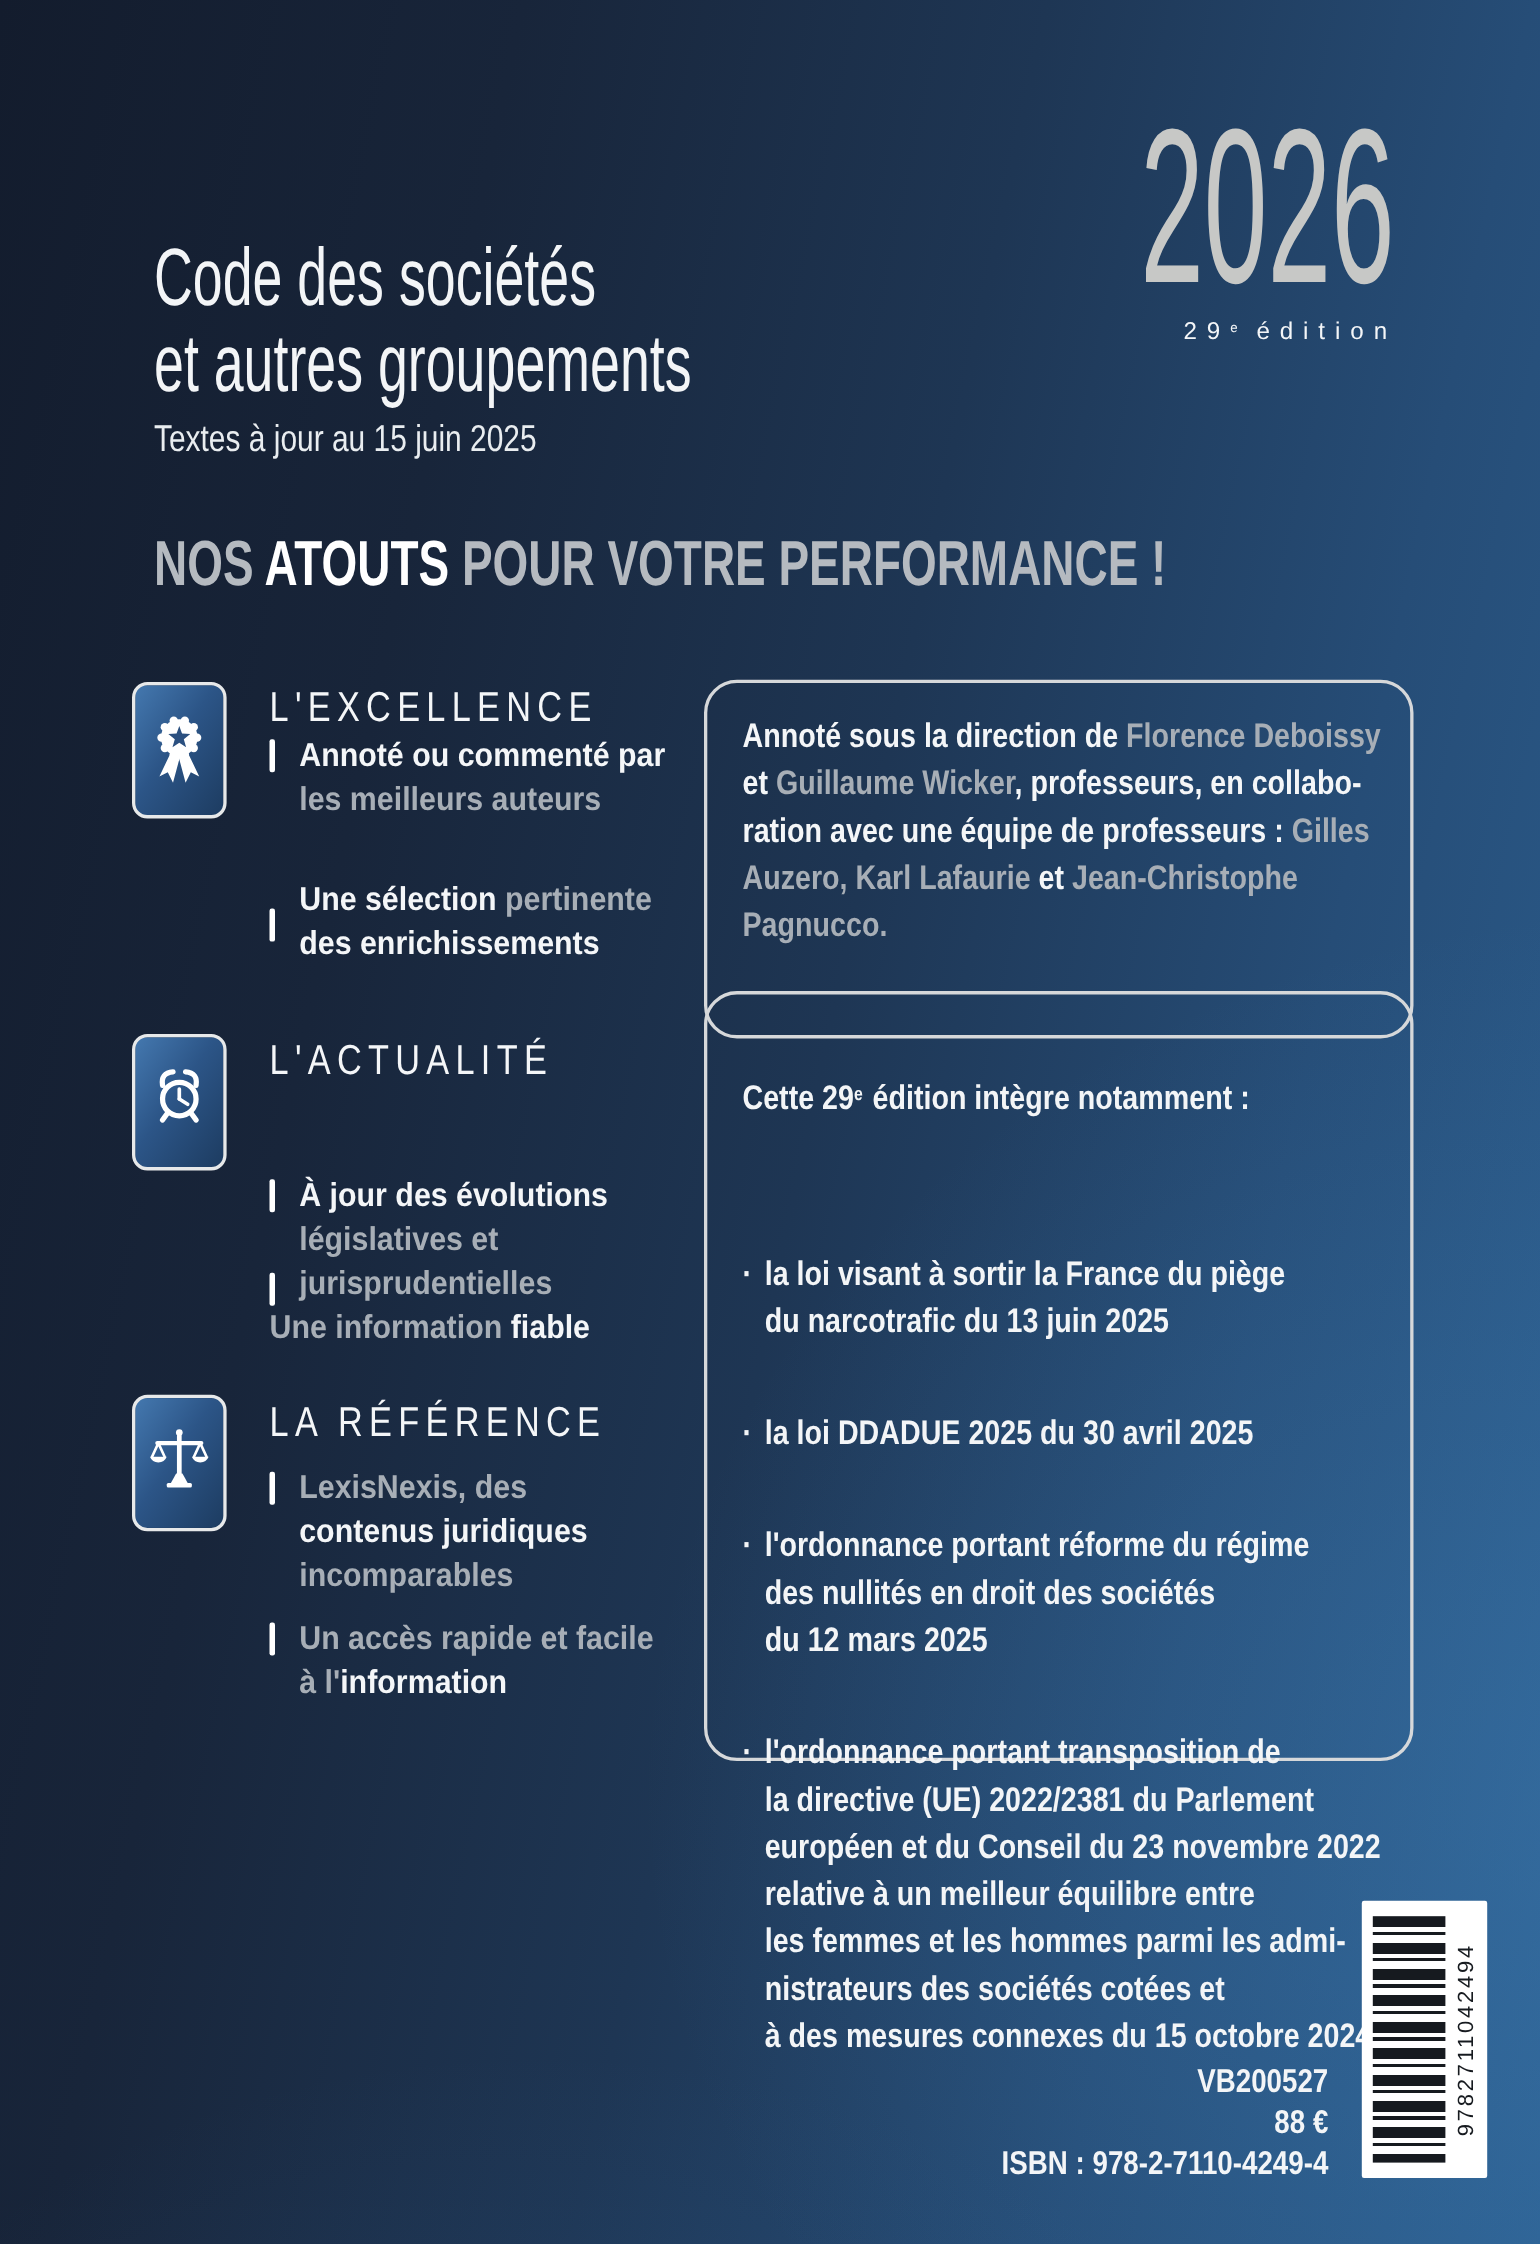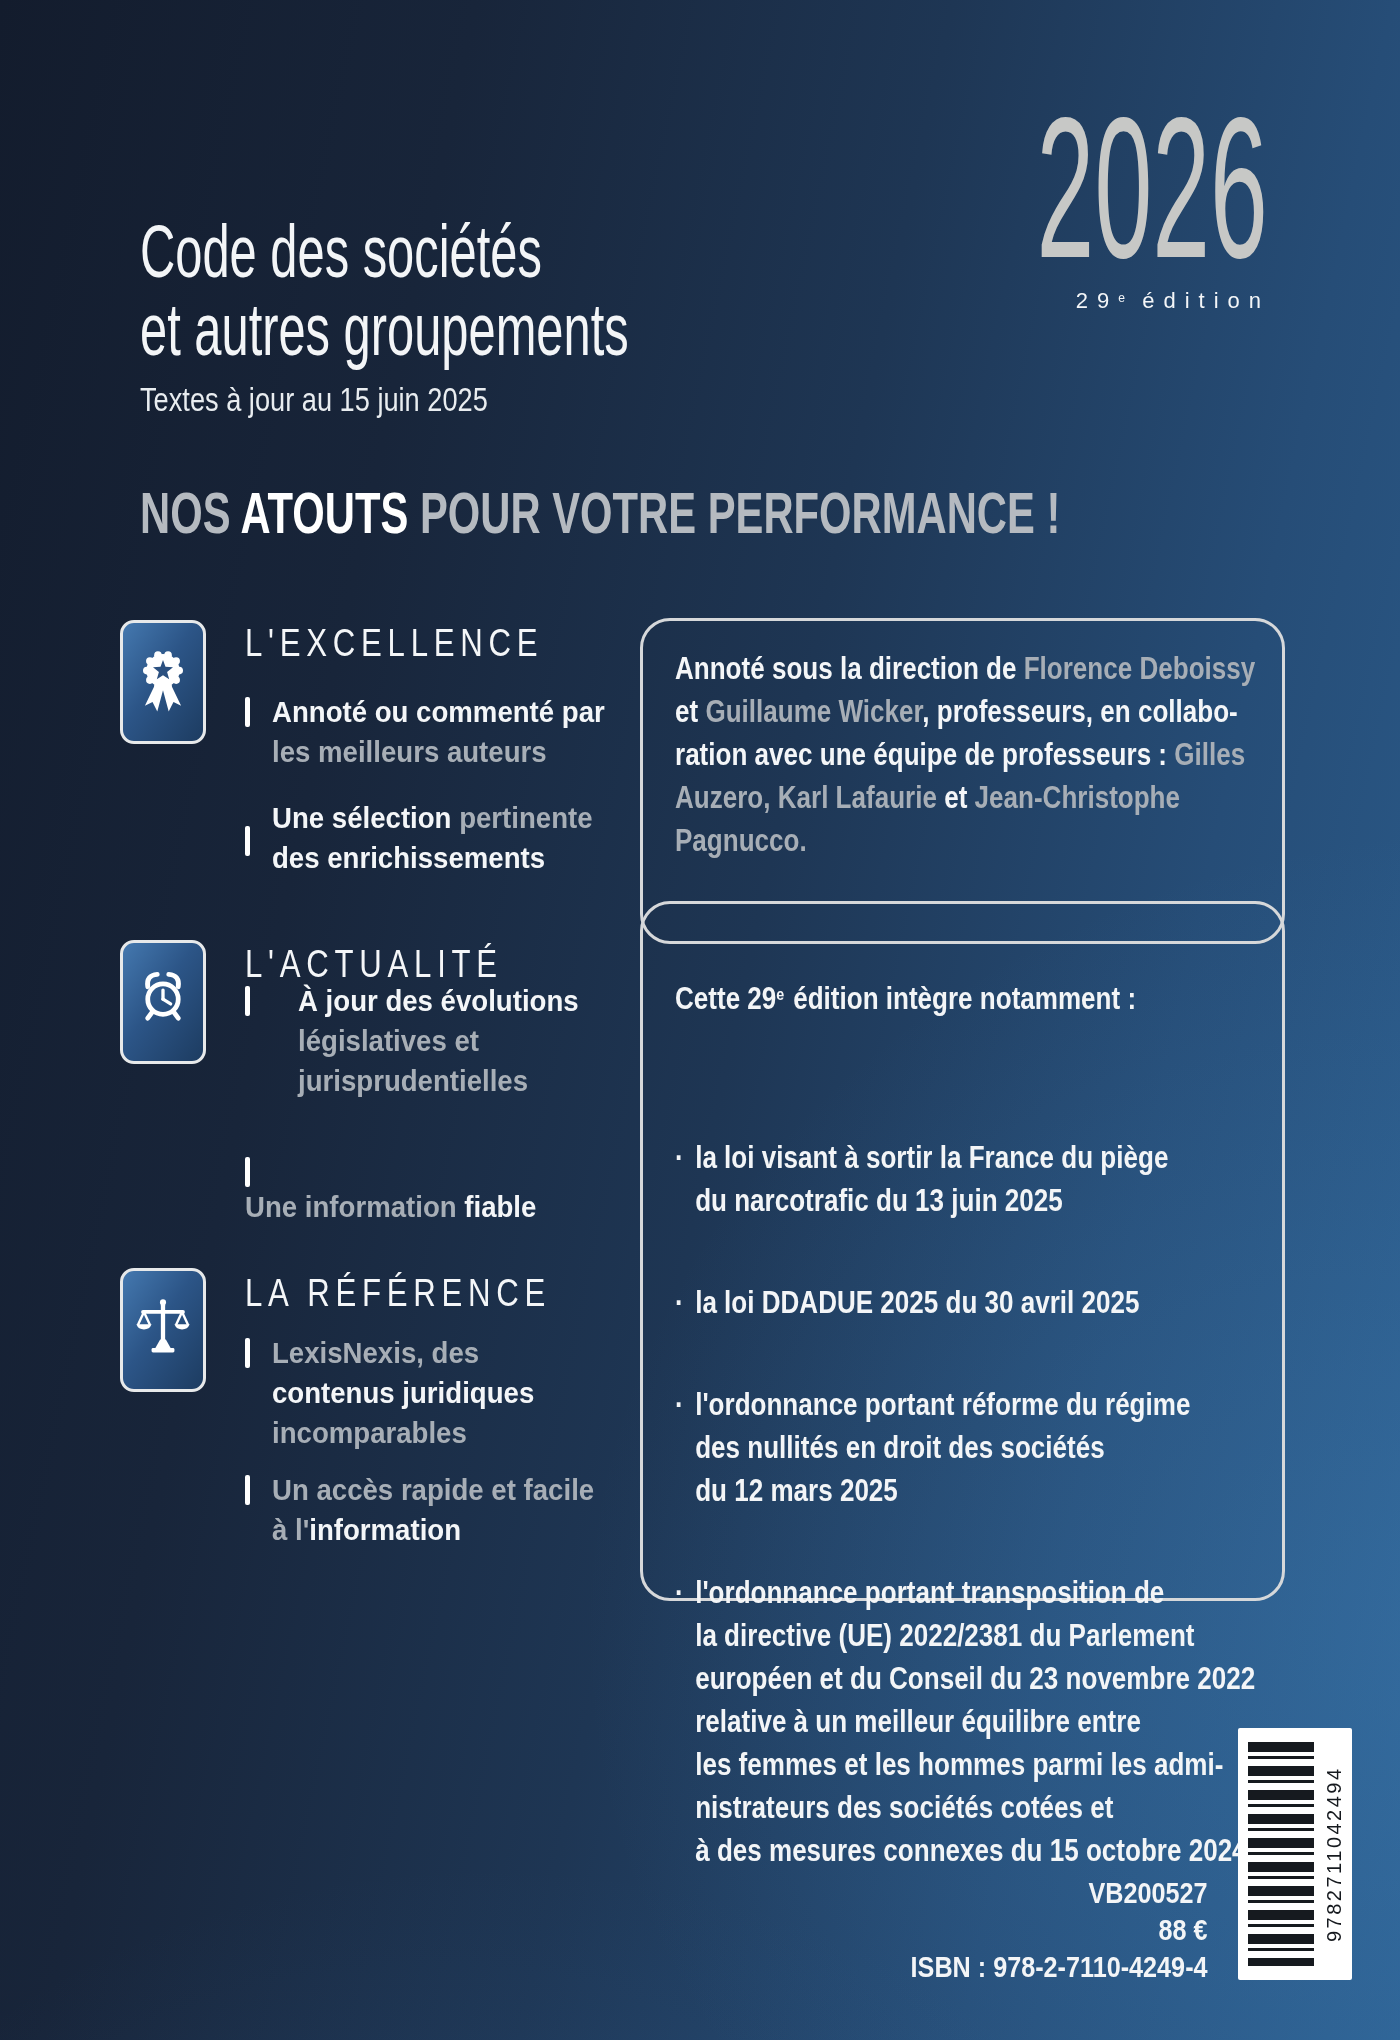--- a/index.html
+++ b/index.html
@@ -107,21 +107,21 @@
         <circle cx="16.2" cy="20" r="4"></circle>
           <circle cx="24.7" cy="13.8" r="4"></circle>
           <circle cx="35.3" cy="13.8" r="4"></circle>
         <circle cx="43.8" cy="20" r="4"></circle>
           <circle cx="30" cy="30" r="17.5"></circle>
       </g>
       <polygon points="30,19 32.6,26.1 40.5,26.6 34.3,31.5 36.5,39.1 30,34.8 23.5,39.1 25.7,31.5 19.5,26.6 27.4,26.1" fill="#2b5080"></polygon>
     </svg>
   </div>
   <div class="section-title" style="top:622px;">L'EXCELLENCE</div>
-  <div class="feature-bullet" style="top:692px;">
+  <div class="feature-bullet" style="top:667px;">
     <div class="vbar"></div>
     <div class="btext"><span class="seg-w">Annoté ou commenté par
 </span><span class="seg-g">les meilleurs auteurs</span></div>
   </div>
   <div class="feature-bullet" style="top:798px;align-items:center;">
     <div class="vbar"></div>
     <div class="btext"><span class="seg-w">Une sélection </span><span class="seg-g">pertinente
 </span><span class="seg-w">des enrichissements</span></div>
   </div>
 
@@ -134,21 +134,21 @@
         <path d="M19 52 L14 59"></path>
         <path d="M41 52 L46 59"></path>
       </g>
       <g stroke="#ffffff" stroke-width="3.5" fill="none" stroke-linecap="round">
         <path d="M30 39 L30 29.5"></path>
         <path d="M30 39 L38 44"></path>
       </g>
     </svg>
   </div>
   <div class="section-title" style="top:943px;">L'ACTUALITÉ</div>
-  <div class="feature-bullet" style="top:981px;gap:26px;">
+  <div class="feature-bullet" style="top:1067px;">
     <div class="vbar"></div>
     <div class="btext"><span class="seg-w">À jour des évolutions
 </span><span class="seg-g">législatives et
 jurisprudentielles</span></div>
   </div>
   <div class="feature-bullet" style="top:1152px;flex-direction:column;">
     <div class="vbar"></div>
     <div class="btext"><span class="seg-g">Une information </span><span class="seg-w">fiable</span></div>
   </div>
 

